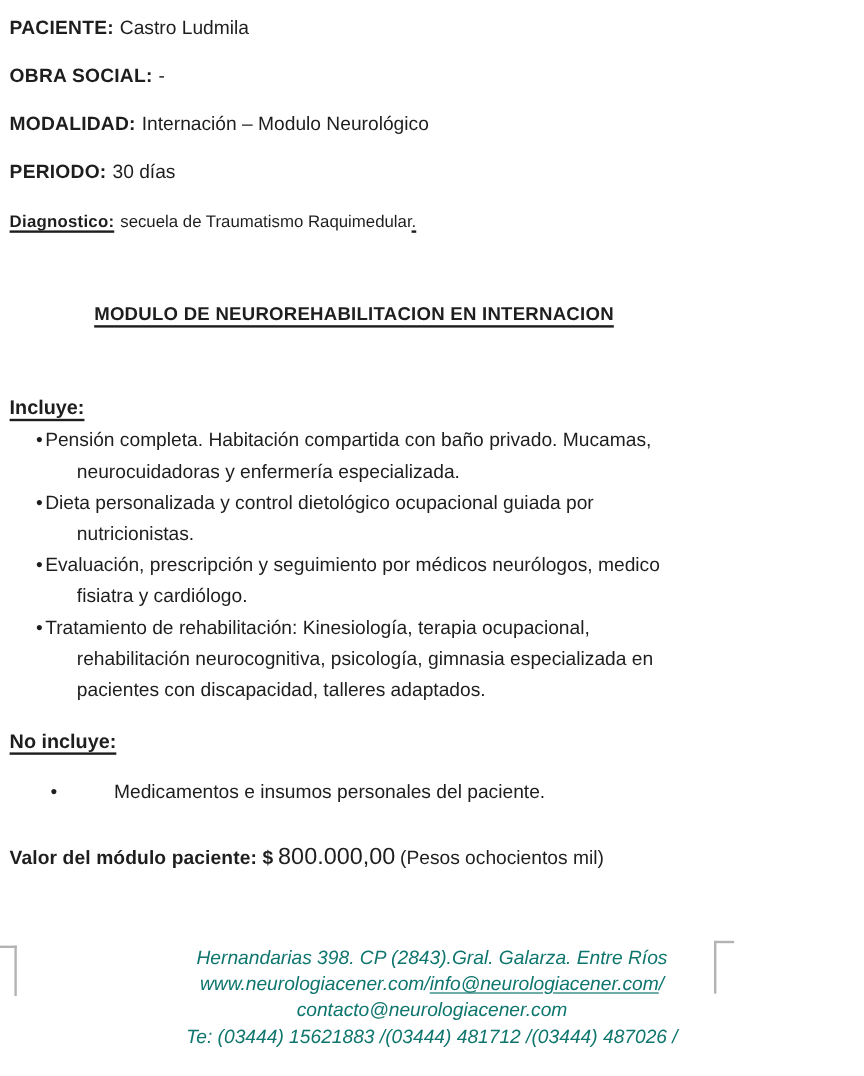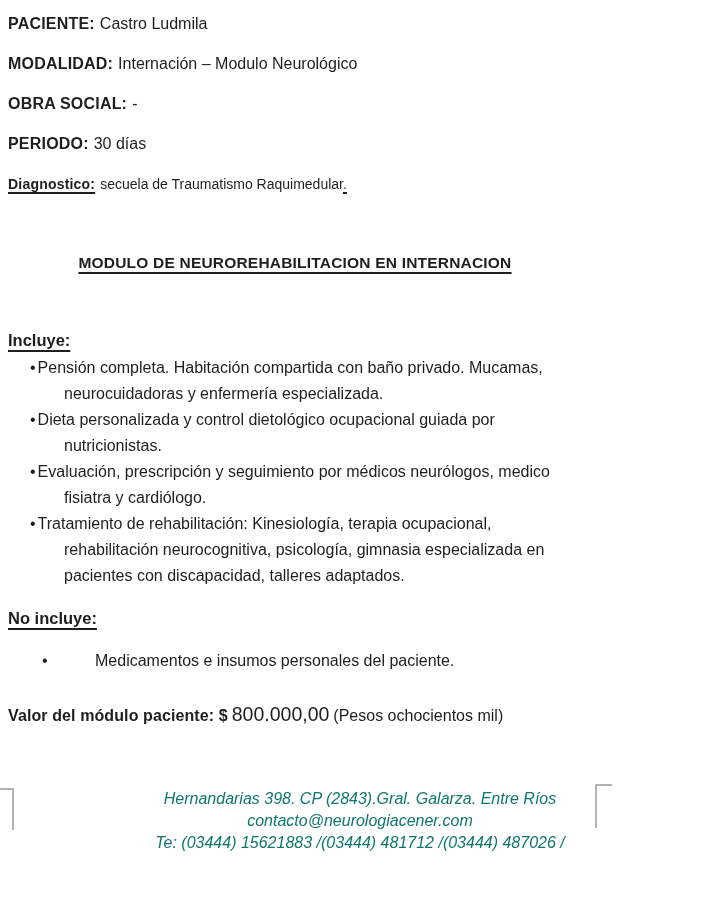--- a/index.html
+++ b/index.html
@@ -89,25 +89,25 @@
 <body>
 
 <div class="page">
   <div class="content">
 
     <p class="field">
       <span class="lbl">PACIENTE:</span><span>Castro Ludmila</span>
     </p>
 
     <p class="field">
-      <span class="lbl">MODALIDAD:</span><span>Internación – Modulo Neurológico</span>
+      <span class="lbl">OBRA SOCIAL:</span><span>-</span>
     </p>
 
     <p class="field">
-      <span class="lbl">OBRA SOCIAL:</span><span>-</span>
+      <span class="lbl">MODALIDAD:</span><span>Internación – Modulo Neurológico</span>
     </p>
 
     <p class="field">
       <span class="lbl">PERIODO:</span><span>30 días</span>
     </p>
 
     <p class="field diag">
       <span class="lbl">Diagnostico:</span><span>secuela de Traumatismo Raquimedular</span><span class="u-period">.</span>
     </p>
 
@@ -138,19 +138,22 @@
     </ul>
 
     <p class="price">
       <span class="plabel">Valor del módulo paciente: $</span><span class="amount">800.000,00</span><span>(Pesos ochocientos mil)</span>
     </p>
 
   </div>
 
   <div class="footer">
     <div>Hernandarias 398. CP (2843).Gral. Galarza. Entre Ríos</div>
+    <div>
+      <span>www.neurologiacener.com/</span><span class="link-underline">info@neurologiacener.com</span><span>/</span>
+    </div>
     <div>contacto@neurologiacener.com</div>
     <div>Te: (03444) 15621883 /(03444) 481712 /(03444) 487026 /</div>
   </div>
 
   <div class="mark-left"></div>
   <div class="mark-right"></div>
 </div>
 
 </body></html>

